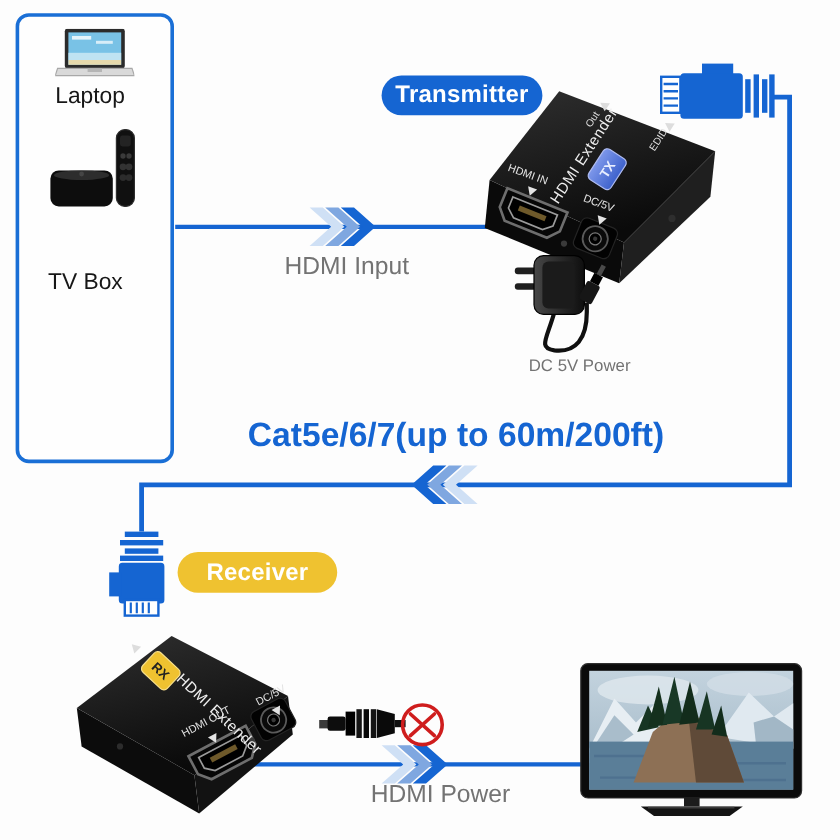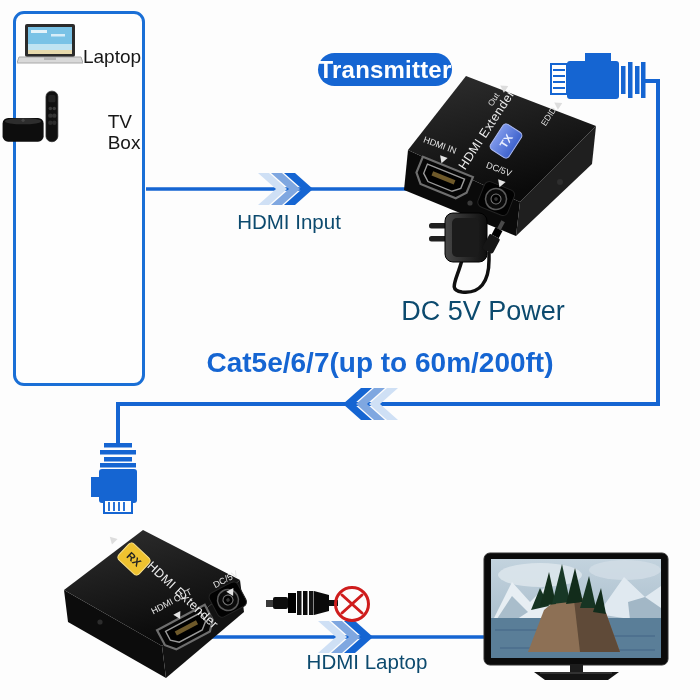--- a/index.html
+++ b/index.html
@@ -8,38 +8,39 @@
     background:#fdfdfd;
     font-family:"Liberation Sans",sans-serif;
   }
   #art{position:absolute;left:0;top:0;width:700px;height:700px;}
   
   .sources-box{
     position:absolute;left:13px;top:11px;width:126px;height:369px;
     border:3px solid #1a6fd6;border-radius:11px;background:#fefefe;
     display:flex;flex-direction:column;align-items:center;
   }
-  .src-item{display:flex;flex-direction:row;align-items:flex-end;}
+  .src-item{display:flex;flex-direction:column;align-items:flex-start;}
   .src-item.i-laptop{margin-top:10px;}
   .src-item.i-pc{margin-top:16px;}
   .src-item.i-dvd{margin-top:16px;}
   .src-item.i-tvbox{margin-top:14px;gap:45px;}
   .src-label{font-size:19px;color:#171717;margin-top:3px;line-height:1.1;}
   
   .pill{
     position:absolute;display:flex;align-items:center;justify-content:center;
-    color:#ffffff;font-weight:bold;font-size:24px;border-radius:17px;
+    color:#ffffff;font-weight:bold;font-size:20px;border-radius:17px;
     letter-spacing:.2px;
+    margin-top:10px;
   }
   .pill-tx{left:318px;top:53px;width:134px;height:33px;background:#1565d2;}
   .pill-rx{left:148px;top:450px;width:133px;height:34px;background:#efc230;}
   
-  .ann{position:absolute;color:#0c4a6e;text-align:center;white-space:nowrap;}
+  .ann{position:absolute;color:#737373;text-align:center;white-space:nowrap;}
   .ann-hdmi-input{left:214px;top:210px;width:150px;font-size:20.5px;}
-  .ann-dc-power{left:398px;top:296px;width:170px;font-size:27px;}
+  .ann-dc-power{left:398px;top:296px;width:170px;font-size:14px;}
   .ann-cable{left:160px;top:347px;width:440px;font-size:28px;font-weight:bold;color:#1565d2;}
   .ann-note{left:230px;top:558px;width:260px;font-size:18px;text-align:left;}
   .ann-hdmi-output{left:292px;top:650px;width:150px;font-size:20.5px;}
   svg text{font-family:"Liberation Sans",sans-serif;}
 </style>
 </head>
 <body>
 
 <div id="canvas">
 
@@ -248,19 +249,20 @@
         <circle cx="67.5" cy="42" r="2.8" fill="#2c2c2c"></circle>
         <rect x="2" y="36" width="52" height="30" rx="7" fill="#0d0d0d"></rect>
         <ellipse cx="28" cy="40" rx="23" ry="4" fill="#2d2d2d"></ellipse>
         <circle cx="28" cy="39" r="2" fill="#454545"></circle>
       </svg>
       <div class="src-label">TV Box</div>
     </div>
   </div>
 
   <div class="pill pill-tx">Transmitter</div>
+  <div class="pill pill-rx">Receiver</div>
 
   <div class="ann ann-hdmi-input">HDMI Input</div>
   <div class="ann ann-dc-power">DC 5V Power</div>
   <div class="ann ann-cable">Cat5e/6/7(up to 60m/200ft)</div>
-  <div class="ann ann-hdmi-output">HDMI Laptop</div>
+  <div class="ann ann-hdmi-output">HDMI Power</div>
 
 </div>
 
 </body></html>

